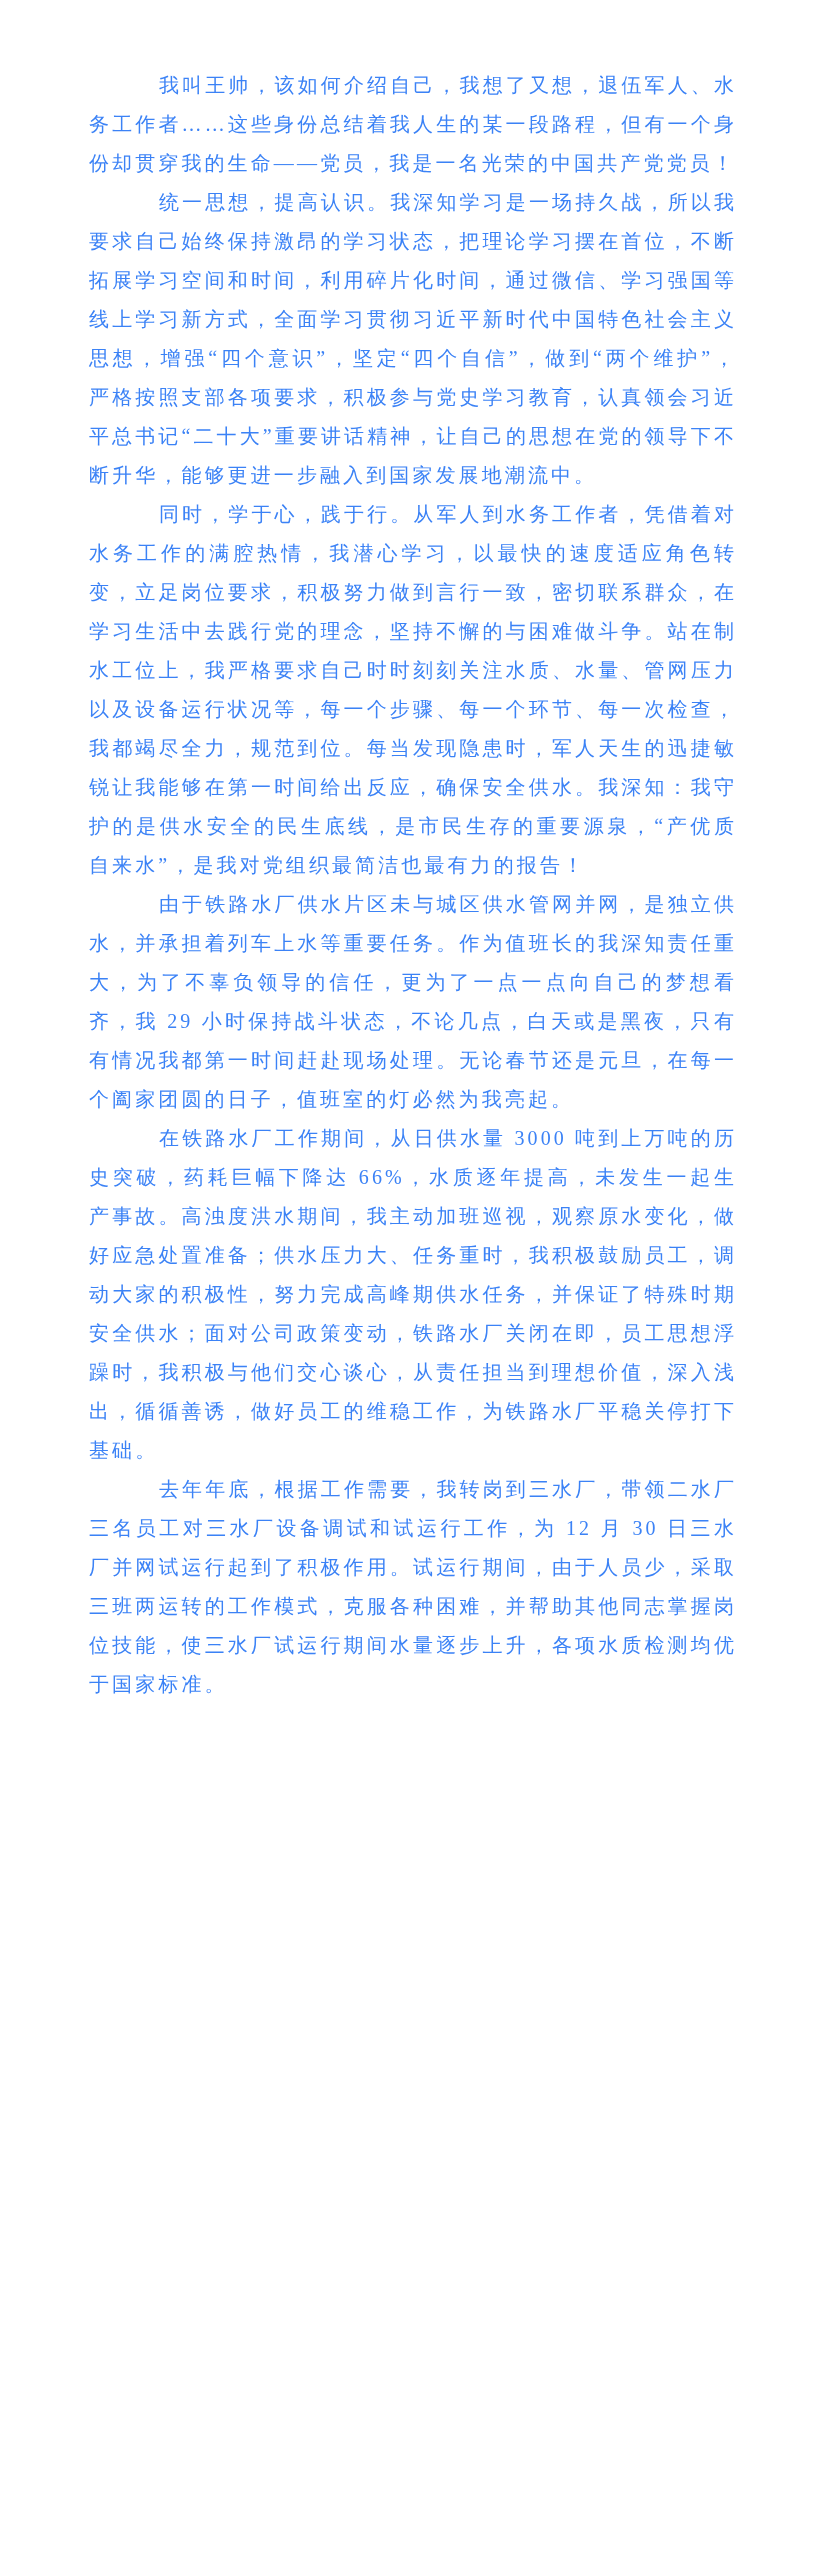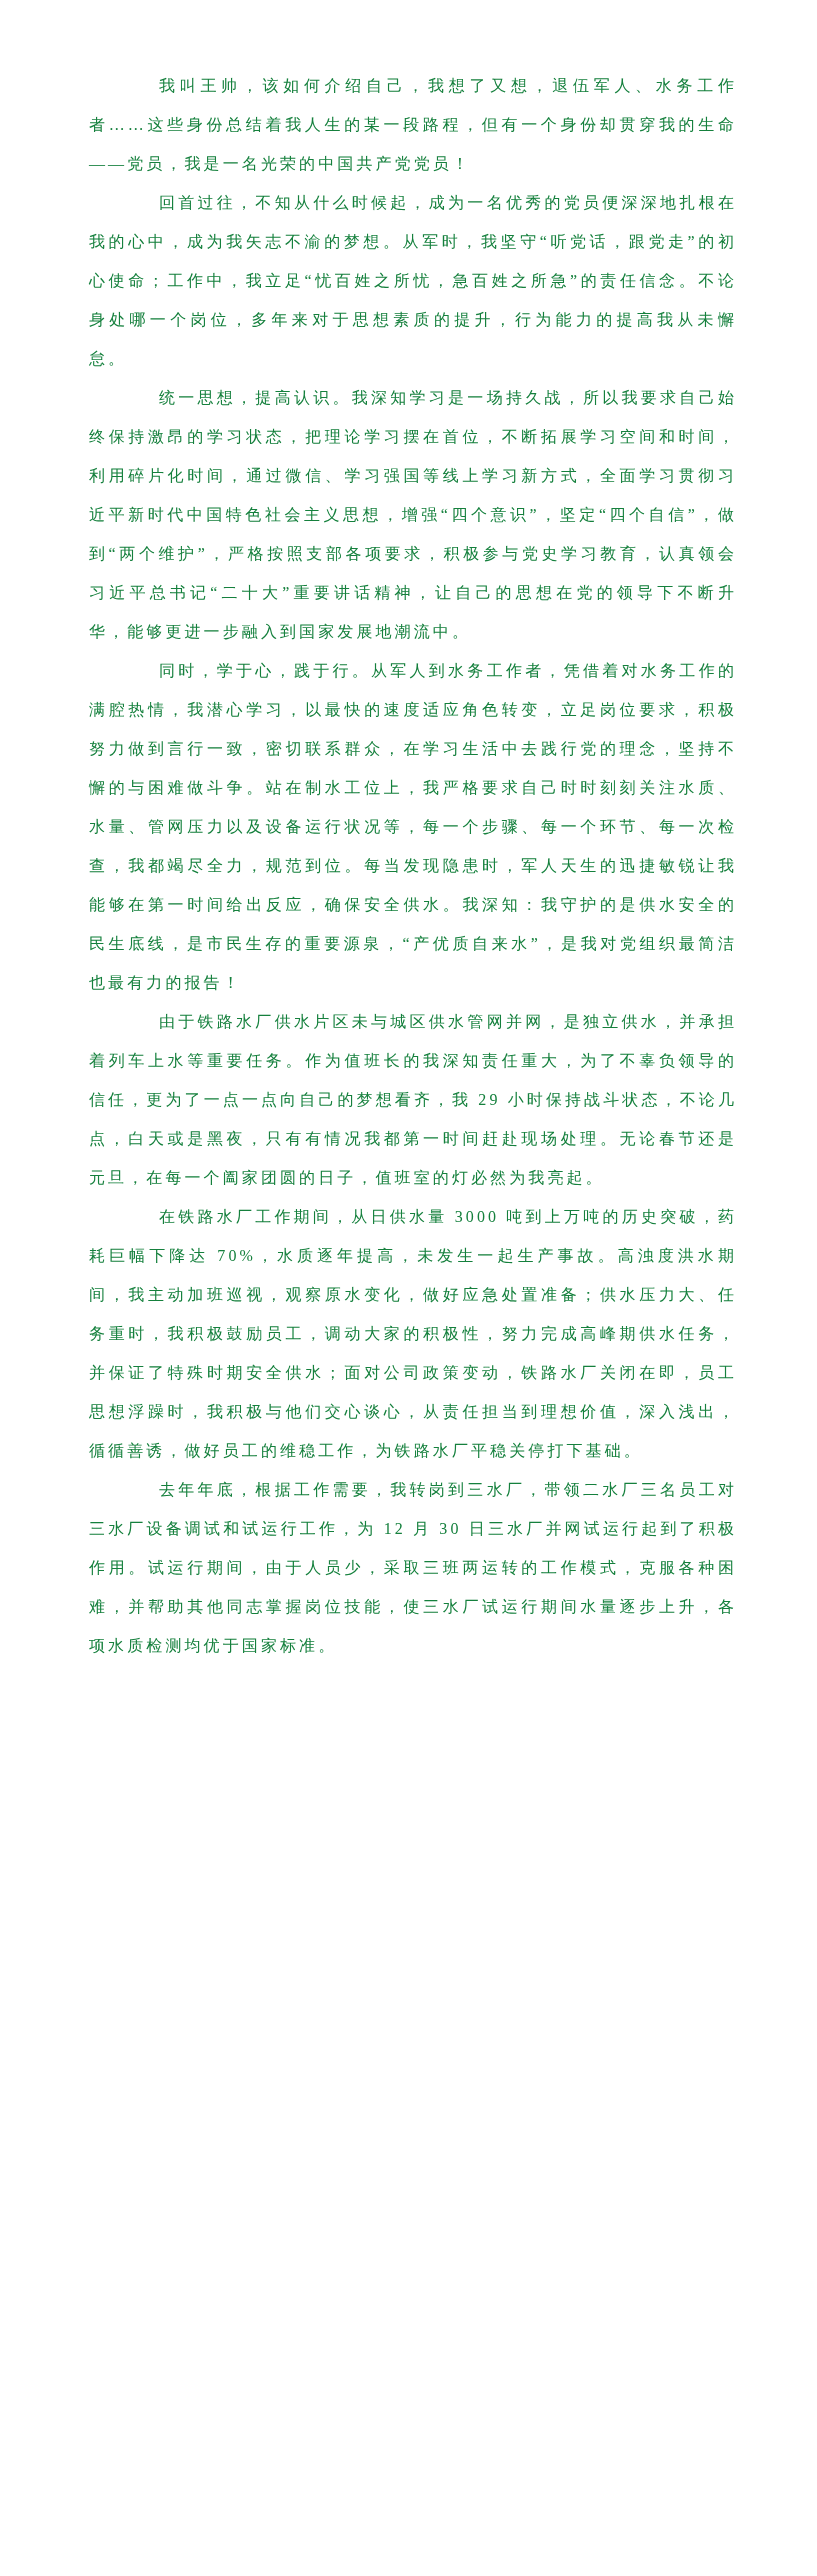--- a/index.html
+++ b/index.html
@@ -18,39 +18,38 @@
     width: 818px;
     height: 3367px;
     padding: 66px 81px 0 89px;
     background: #ffffff;
     color: #000000;
     overflow: hidden;
   }
   .para {
     margin: 0;
     padding: 0;
-    font-size: 16px;
+    font-size: 20px;
     line-height: 39px;
     letter-spacing: 3.1px;
-    color: #15803d;
+    color: #3b82f6;
     text-align: justify;
     text-justify: inter-ideograph;
     text-align-last: left;
     text-indent: 70px;
     word-break: break-all;
   }
 </style>
 </head>
 <body>
 
 <div class="page">
   <div>
       <p class="para">我叫王帅，该如何介绍自己，我想了又想，退伍军人、水务工作者……这些身份总结着我人生的某一段路程，但有一个身份却贯穿我的生命——党员，我是一名光荣的中国共产党党员！</p>
-      <p class="para">回首过往，不知从什么时候起，成为一名优秀的党员便深深地扎根在我的心中，成为我矢志不渝的梦想。从军时，我坚守“听党话，跟党走”的初心使命；工作中，我立足“忧百姓之所忧，急百姓之所急”的责任信念。不论身处哪一个岗位，多年来对于思想素质的提升，行为能力的提高我从未懈怠。</p>
       <p class="para">统一思想，提高认识。我深知学习是一场持久战，所以我要求自己始终保持激昂的学习状态，把理论学习摆在首位，不断拓展学习空间和时间，利用碎片化时间，通过微信、学习强国等线上学习新方式，全面学习贯彻习近平新时代中国特色社会主义思想，增强“四个意识”，坚定“四个自信”，做到“两个维护”，严格按照支部各项要求，积极参与党史学习教育，认真领会习近平总书记“二十大”重要讲话精神，让自己的思想在党的领导下不断升华，能够更进一步融入到国家发展地潮流中。</p>
       <p class="para">同时，学于心，践于行。从军人到水务工作者，凭借着对水务工作的满腔热情，我潜心学习，以最快的速度适应角色转变，立足岗位要求，积极努力做到言行一致，密切联系群众，在学习生活中去践行党的理念，坚持不懈的与困难做斗争。站在制水工位上，我严格要求自己时时刻刻关注水质、水量、管网压力以及设备运行状况等，每一个步骤、每一个环节、每一次检查，我都竭尽全力，规范到位。每当发现隐患时，军人天生的迅捷敏锐让我能够在第一时间给出反应，确保安全供水。我深知：我守护的是供水安全的民生底线，是市民生存的重要源泉，“产优质自来水”，是我对党组织最简洁也最有力的报告！</p>
       <p class="para">由于铁路水厂供水片区未与城区供水管网并网，是独立供水，并承担着列车上水等重要任务。作为值班长的我深知责任重大，为了不辜负领导的信任，更为了一点一点向自己的梦想看齐，我 29 小时保持战斗状态，不论几点，白天或是黑夜，只有有情况我都第一时间赶赴现场处理。无论春节还是元旦，在每一个阖家团圆的日子，值班室的灯必然为我亮起。</p>
-      <p class="para">在铁路水厂工作期间，从日供水量 3000 吨到上万吨的历史突破，药耗巨幅下降达 70%，水质逐年提高，未发生一起生产事故。高浊度洪水期间，我主动加班巡视，观察原水变化，做好应急处置准备；供水压力大、任务重时，我积极鼓励员工，调动大家的积极性，努力完成高峰期供水任务，并保证了特殊时期安全供水；面对公司政策变动，铁路水厂关闭在即，员工思想浮躁时，我积极与他们交心谈心，从责任担当到理想价值，深入浅出，循循善诱，做好员工的维稳工作，为铁路水厂平稳关停打下基础。</p>
+      <p class="para">在铁路水厂工作期间，从日供水量 3000 吨到上万吨的历史突破，药耗巨幅下降达 66%，水质逐年提高，未发生一起生产事故。高浊度洪水期间，我主动加班巡视，观察原水变化，做好应急处置准备；供水压力大、任务重时，我积极鼓励员工，调动大家的积极性，努力完成高峰期供水任务，并保证了特殊时期安全供水；面对公司政策变动，铁路水厂关闭在即，员工思想浮躁时，我积极与他们交心谈心，从责任担当到理想价值，深入浅出，循循善诱，做好员工的维稳工作，为铁路水厂平稳关停打下基础。</p>
       <p class="para">去年年底，根据工作需要，我转岗到三水厂，带领二水厂三名员工对三水厂设备调试和试运行工作，为 12 月 30 日三水厂并网试运行起到了积极作用。试运行期间，由于人员少，采取三班两运转的工作模式，克服各种困难，并帮助其他同志掌握岗位技能，使三水厂试运行期间水量逐步上升，各项水质检测均优于国家标准。</p>
     </div>
 
 </div>
 
 
 </body></html>

